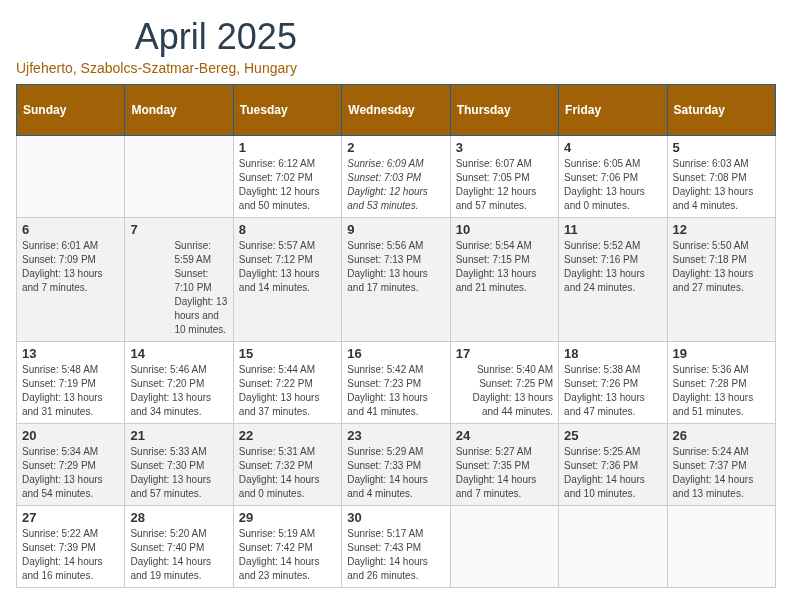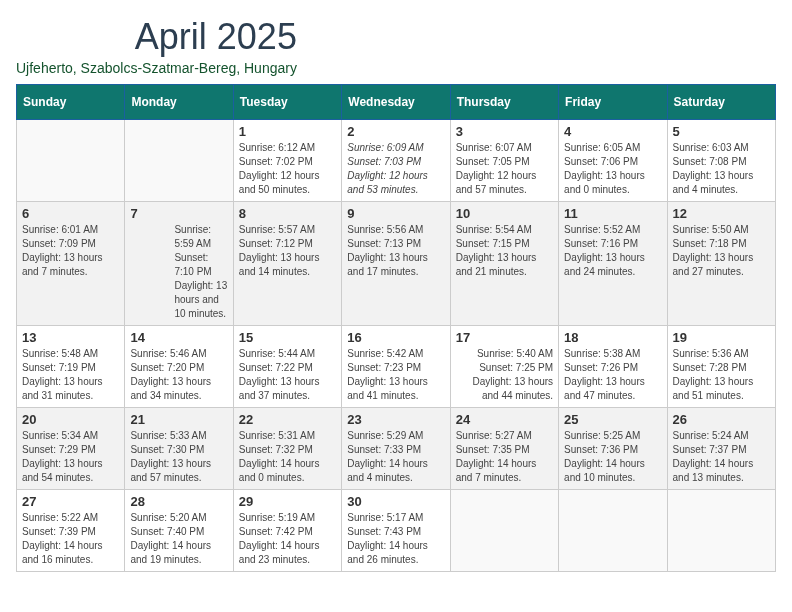--- a/index.html
+++ b/index.html
@@ -23,31 +23,31 @@
     }
     .logo-text-general { font-size: 15px; font-weight: bold; color: #333; }
     .logo-text-blue { font-size: 15px; font-weight: bold; color: #1a56a0; }
     .logo-icon {
       width: 36px;
       height: 28px;
       position: relative;
     }
     .title-area { text-align: right; }
     .month-title { font-size: 36px; font-weight: normal; color: #2c3e50; }
-    .location-title { font-size: 14px; color: #14532d; margin-top: 2px; }
+    .location-title { font-size: 14px; color: #a16207; margin-top: 2px; }
     .calendar {
       width: 100%;
       border-collapse: collapse;
       font-size: 11px;
     }
     .calendar th {
-      background: #0f766e;
+      background: #a16207;
       color: #fff;
       text-align: left;
-      padding: 10px 6px;
+      padding: 18px 6px;
       font-size: 12px;
       border: 1px solid #1a5fa0;
     }
     .calendar td {
       border: 1px solid #ccc;
       vertical-align: top;
       padding: 4px 5px;
       width: calc(100%/7);
       height: 80px;
       background: #fff;

